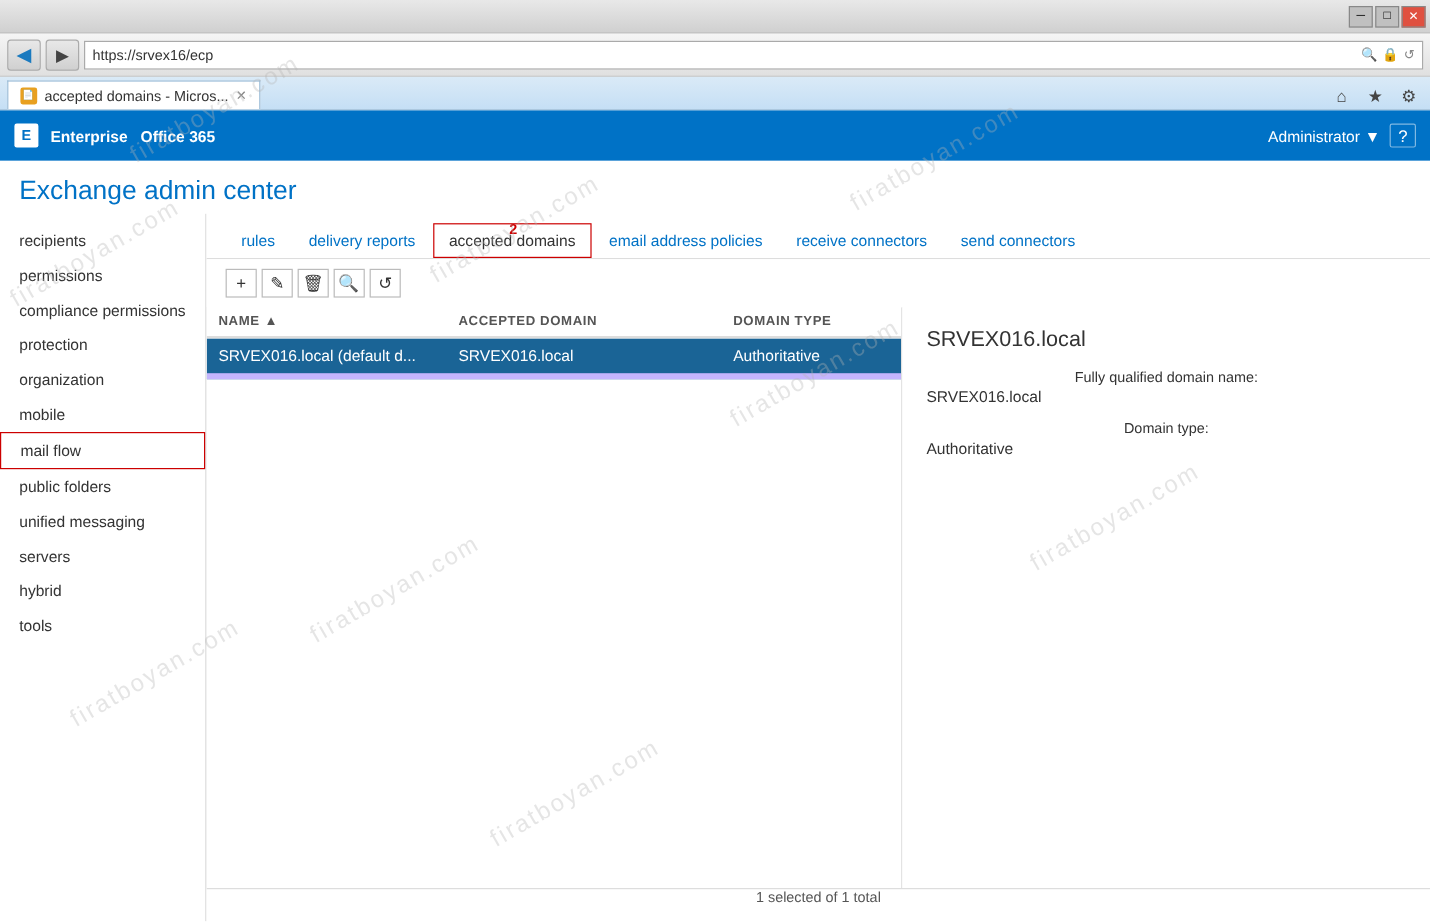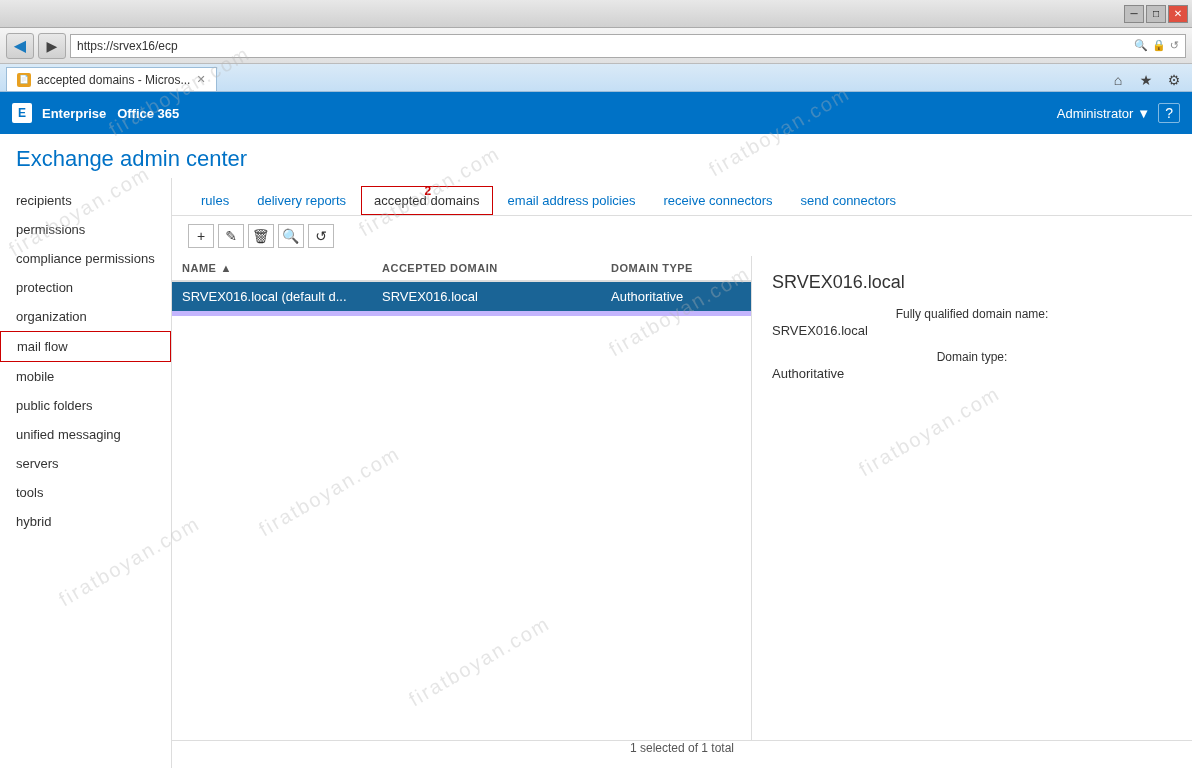--- a/index.html
+++ b/index.html
@@ -383,30 +383,30 @@
   </div>
 
   <div class="main-content">
 
     <div class="sidebar">
       <div class="sidebar-item">recipients</div>
       <div class="sidebar-item">permissions</div>
       <div class="sidebar-item">compliance permissions</div>
       <div class="sidebar-item">protection</div>
       <div class="sidebar-item">organization</div>
+      <div class="sidebar-item">mobile</div>
       <div class="sidebar-item active" style="position:relative;">
         <span>mail flow</span>
         
       </div>
-      <div class="sidebar-item">mobile</div>
       <div class="sidebar-item">public folders</div>
       <div class="sidebar-item">unified messaging</div>
       <div class="sidebar-item">servers</div>
+      <div class="sidebar-item">hybrid</div>
       <div class="sidebar-item">tools</div>
-      <div class="sidebar-item">hybrid</div>
     </div>
 
     <div class="content-area">
 
       <div class="sub-nav">
         <div class="sub-nav-item">rules</div>
         <div class="sub-nav-item">delivery reports</div>
         <div class="sub-nav-wrapper" style="position:relative;">
           <div class="sub-nav-item active">accepted domains</div>
           <span style="position:absolute; top:-2px; left:50%; transform:translateX(-50%); color:#c00; font-weight:bold; font-size:12px;">2</span>

